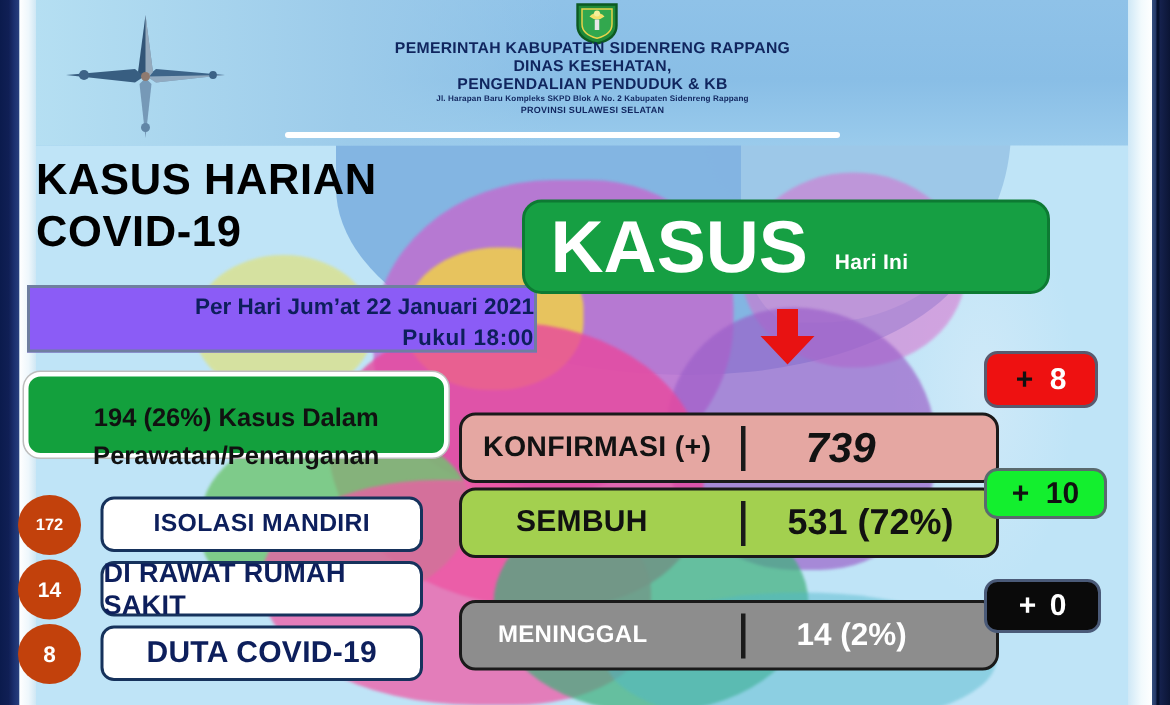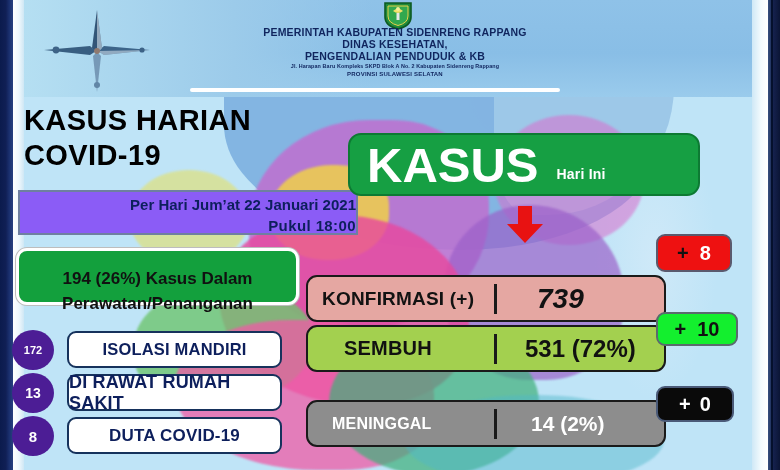--- a/index.html
+++ b/index.html
@@ -127,39 +127,39 @@
     background:#13a03d; border:3px solid #ffffff; border-radius:11px;
     color:#111; font-weight:bold; font-size:17px; line-height:25px;
     text-align:center; padding-top:15px;
     box-shadow:0 0 0 1px #bdbdbd;
   }
 
   
   .lrow { position:absolute; left:0; z-index:6; width:300px; height:40px;}
   .lrow .circle {
     position:absolute; left:12px; top:0; width:42px; height:40px;
-    background:#4c1d95; border-radius:50%;
+    background:#c2410c; border-radius:50%;
     display:flex; align-items:center; justify-content:center;
     color:#ffffff; font-weight:bold;
   }
   .lrow .pill {
     position:absolute; left:67px; top:1px; width:215px; height:37px;
     background:#ffffff; border:2px solid #16325c; border-radius:9px;
     display:flex; align-items:center; justify-content:center;
     color:#0d1f5c; font-weight:bold; letter-spacing:.2px;
   }
   #row-isolasi { top:330px; }
   #row-dirawat { top:373px; }
   #row-duta    { top:416px; }
   #row-isolasi .circle { font-size:11px; }
   #row-dirawat .circle { font-size:14px; }
   #row-duta    .circle { font-size:15px; }
   #row-isolasi .pill { font-size:16.5px; }
   #row-dirawat .pill { font-size:18px; }
-  #row-duta    .pill { font-size:17px; }
+  #row-duta    .pill { font-size:20px; }
 
   
   .kasus-banner {
     position:absolute; left:348px; top:133px; width:352px; height:63px; z-index:6;
     background:#169f43; border:2px solid #0d7a33; border-radius:13px;
     display:flex; align-items:center;
   }
   .kasus-word {
     color:#ffffff; font-weight:bold; font-size:49px; letter-spacing:0px;
     margin-left:17px; line-height:50px;
@@ -286,21 +286,21 @@
   <div class="care-box">
     <div>194 (26%) Kasus Dalam</div>
     <div>Perawatan/Penanganan</div>
   </div>
 
   <div class="lrow" id="row-isolasi">
     <div class="circle">172</div>
     <div class="pill">ISOLASI MANDIRI</div>
   </div>
   <div class="lrow" id="row-dirawat">
-    <div class="circle">13</div>
+    <div class="circle">14</div>
     <div class="pill">DI RAWAT  RUMAH SAKIT</div>
   </div>
   <div class="lrow" id="row-duta">
     <div class="circle">8</div>
     <div class="pill">DUTA COVID-19</div>
   </div>
 
   <div class="kasus-banner">
     <div class="kasus-word">KASUS</div>
     <div class="kasus-sub">Hari Ini</div>

